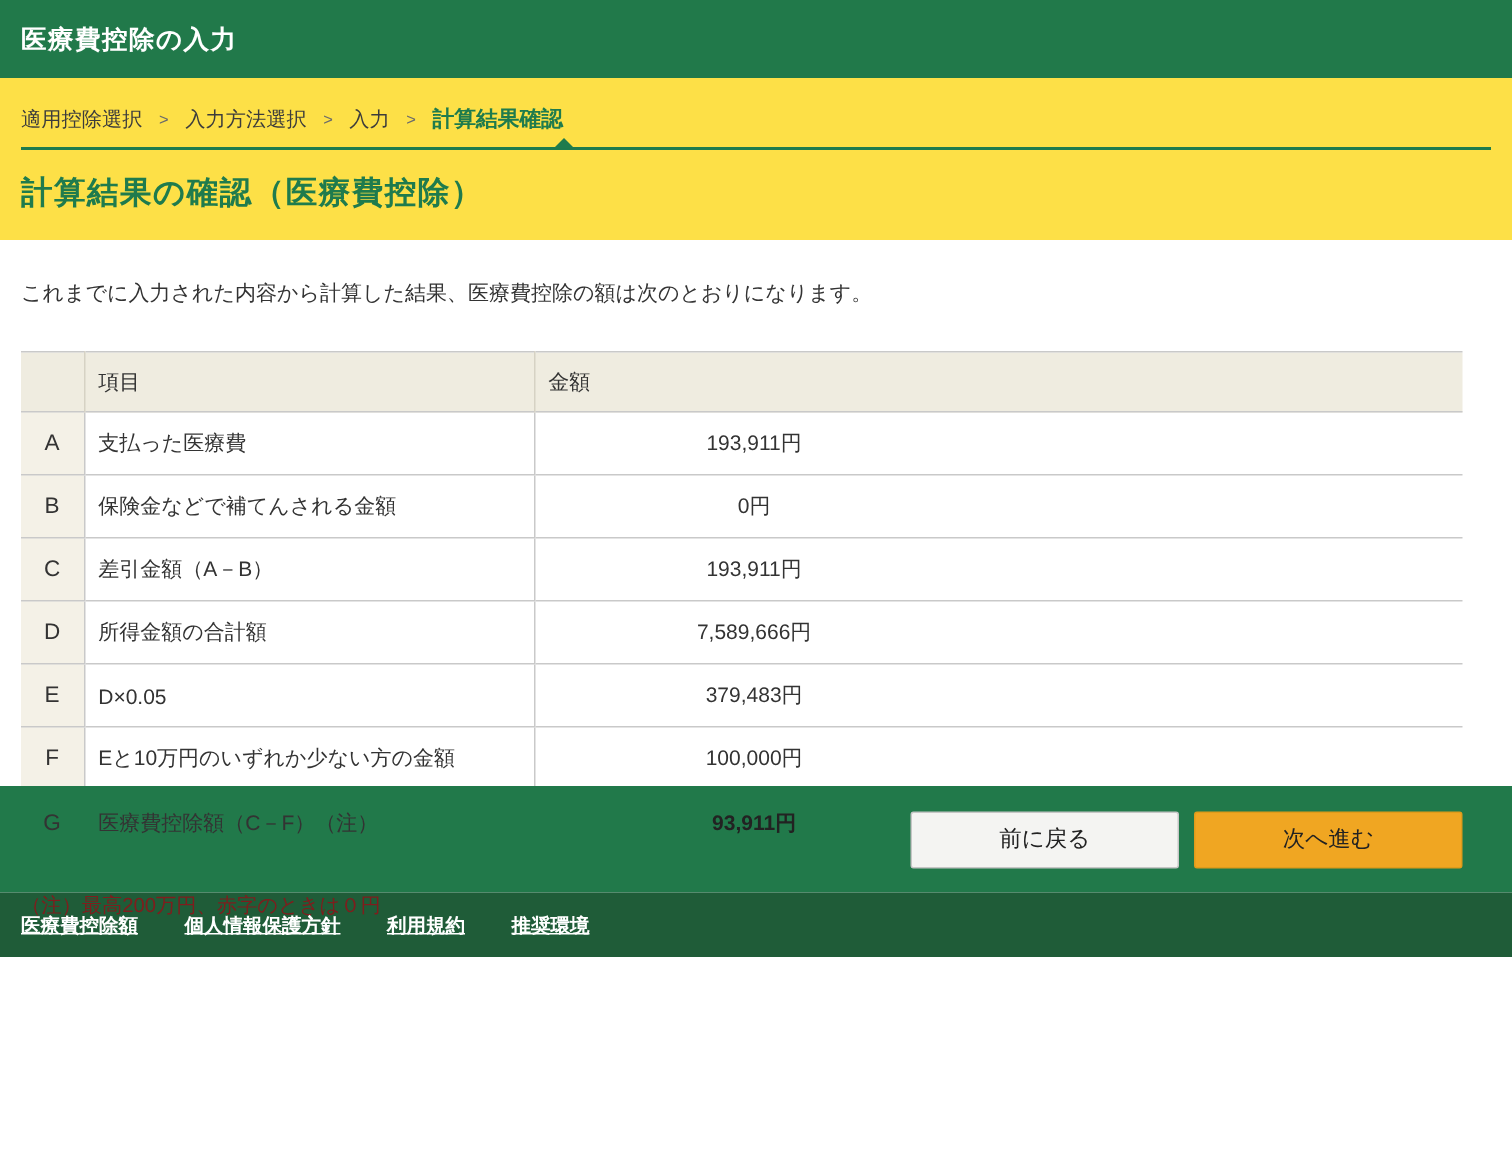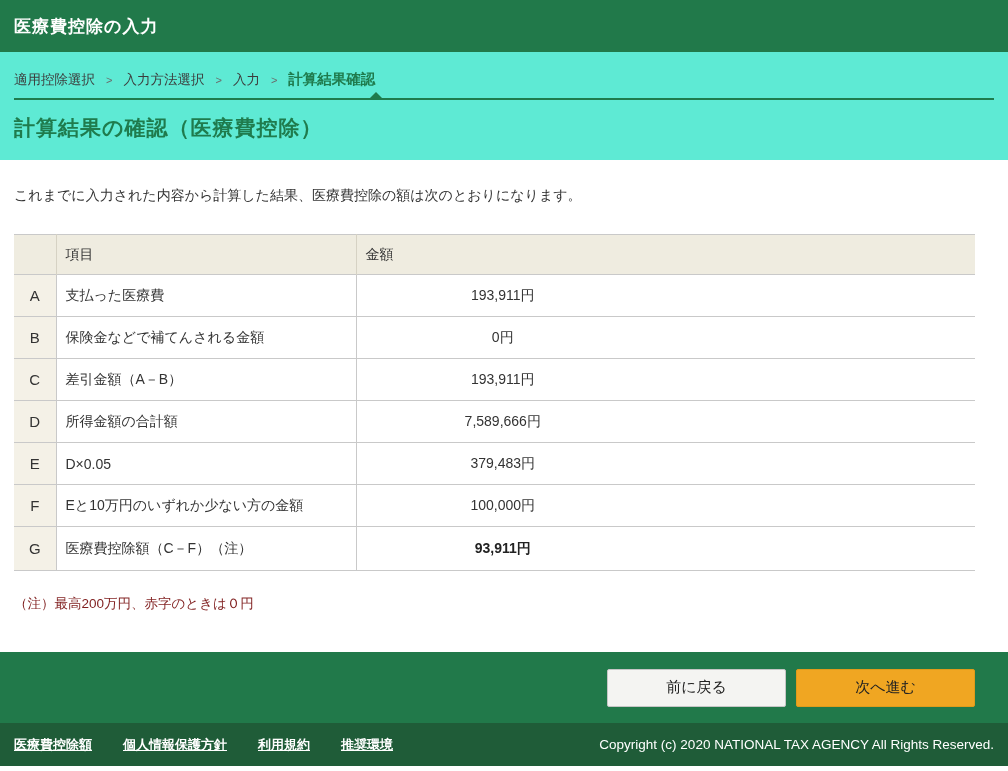--- a/index.html
+++ b/index.html
@@ -24,21 +24,21 @@
   .topbar-title {
     color: #fff;
     font-size: 17px;
     font-weight: bold;
     letter-spacing: 1px;
   }
 
   
   .crumb-section {
     height: 108px;
-    background: #5eead4;
+    background: #fde047;
     padding: 0 14px;
   }
   .breadcrumb {
     padding-top: 18px;
     font-size: 13.5px;
     color: #3c3c3c;
     display: flex;
     align-items: center;
   }
   .breadcrumb .sep {
@@ -68,21 +68,21 @@
   .page-title {
     padding-top: 14px;
     font-size: 21px;
     font-weight: bold;
     color: #1f7b4d;
     letter-spacing: 1px;
   }
 
   
   .content {
-    height: 492px;
+    height: 364px;
     background: #fff;
     padding: 0 14px;
   }
   .intro {
     padding-top: 27px;
     font-size: 14px;
     color: #333;
   }
   table.result-table {
     margin-top: 29px;
@@ -266,15 +266,14 @@
   <button class="btn btn-next">次へ進む</button>
 </div>
 
 <div class="footer">
   <div class="footer-links">
     <span class="footer-link">医療費控除額</span>
     <span class="footer-link">個人情報保護方針</span>
     <span class="footer-link">利用規約</span>
     <span class="footer-link">推奨環境</span>
   </div>
-  <span class="copyright">Copyright (c) 2020 NATIONAL TAX AGENCY All Rights Reserved.</span>
 </div>
 <div class="bottom-strip"></div>
 
 </body></html>

